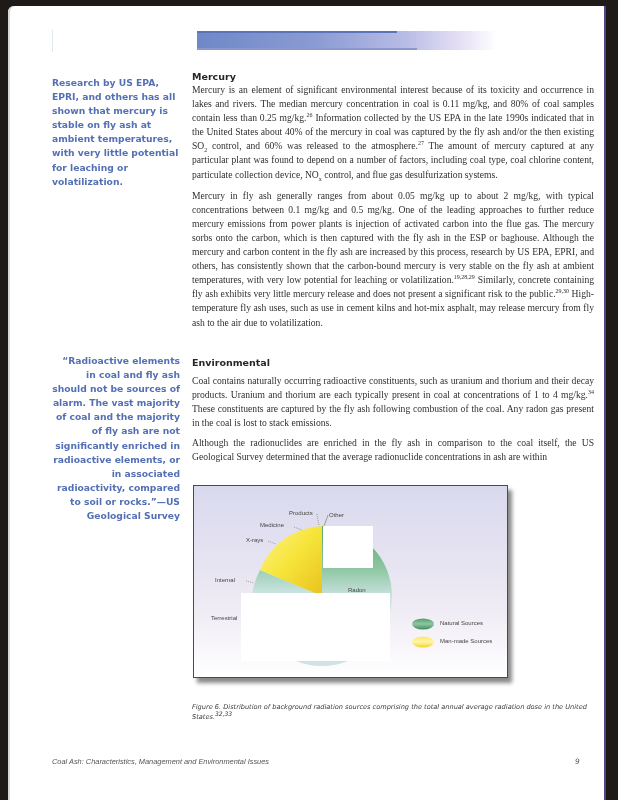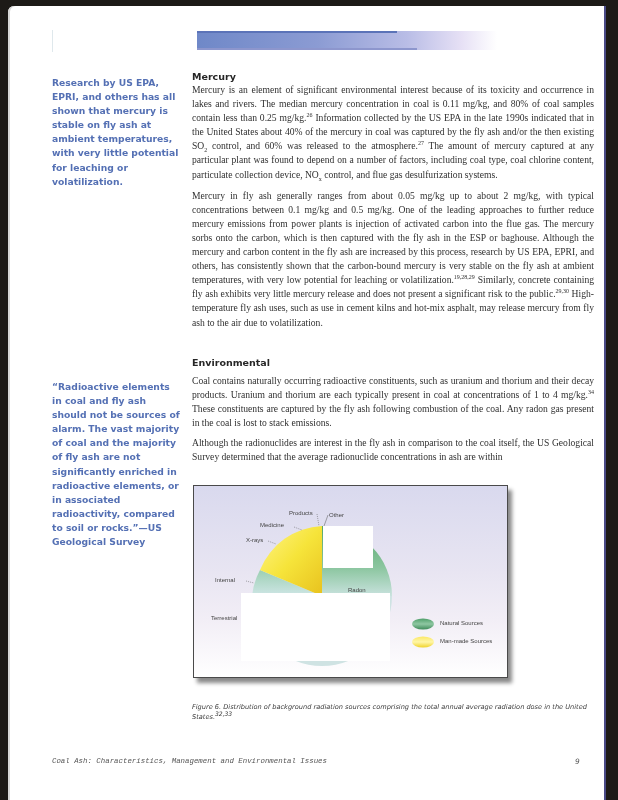--- a/index.html
+++ b/index.html
@@ -29,21 +29,21 @@
   .header-bar .line2 {
     position: absolute; left: 0; bottom: 0; width: 220px; height: 2px; background: #8d96cd;
   }
 
   .sidebar-quote {
     position: absolute; left: 52px; width: 128px;
     font-family: "DejaVu Sans", sans-serif; font-weight: bold;
     font-size: 9.2px; line-height: 14.1px; color: #5470b4;
   }
   .q1 { top: 76px; }
-  .q2 { top: 380px; }
+  .q2 { top: 354px; text-align: right; }
 
   .main {
     position: absolute; left: 192px; width: 402px;
     font-family: "Liberation Serif", serif; font-size: 9.6px; line-height: 14.1px;
     color: #303030; text-align: justify;
   }
   .section-title {
     font-family: "DejaVu Sans", sans-serif; font-weight: bold;
     font-size: 9.5px; color: #262626; line-height: 13px;
   }
@@ -73,21 +73,21 @@
   .legend-label { font-family: "Liberation Sans", sans-serif; font-size: 6px; color: #444; }
   .redact { position: absolute; background: #ffffff; }
 
   .caption {
     position: absolute; left: 192px; top: 702px; width: 405px;
     font-family: "DejaVu Sans", sans-serif; font-style: italic;
     font-size: 6.6px; line-height: 10px; color: #3a3a3a;
   }
   .footer-title {
     position: absolute; left: 52px; top: 757px;
-    font-family: Liberation Mono, monospace; font-style: italic;
+    font-family: Liberation Sans, sans-serif; font-style: italic;
     font-size: 7.4px; color: #555;
   }
   .footer-page {
     position: absolute; left: 575px; top: 757px;
     font-family: "DejaVu Sans", sans-serif; font-style: italic;
     font-size: 7.4px; color: #555;
   }
 </style>
 </head>
 <body>
@@ -107,21 +107,21 @@
 
   <div class="main sec-mercury">
     <div class="section-title">Mercury</div>
     <p><span>Mercury is an element of significant environmental interest because of its toxicity and occurrence in lakes and rivers. The median mercury concentration in coal is 0.11 mg/kg, and 80% of coal samples contain less than 0.25 mg/kg.</span><sup>26</sup><span> Information collected by the US EPA in the late 1990s indicated that in the United States about 40% of the mercury in coal was captured by the fly ash and/or the then existing SO</span><sub>2</sub><span> control, and 60% was released to the atmosphere.</span><sup>27</sup><span> The amount of mercury captured at any particular plant was found to depend on a number of factors, including coal type, coal chlorine content, particulate collection device, NO</span><sub>x</sub><span> control, and flue gas desulfurization systems.</span></p>
     <p class="p2"><span>Mercury in fly ash generally ranges from about 0.05 mg/kg up to about 2 mg/kg, with typical concentrations between 0.1 mg/kg and 0.5 mg/kg. One of the leading approaches to further reduce mercury emissions from power plants is injection of activated carbon into the flue gas. The mercury sorbs onto the carbon, which is then captured with the fly ash in the ESP or baghouse. Although the mercury and carbon content in the fly ash are increased by this process, research by US EPA, EPRI, and others, has consistently shown that the carbon-bound mercury is very stable on the fly ash at ambient temperatures, with very low potential for leaching or volatilization.</span><sup>19,28,29</sup><span> Similarly, concrete containing fly ash exhibits very little mercury release and does not present a significant risk to the public.</span><sup>29,30</sup><span> High-temperature fly ash uses, such as use in cement kilns and hot-mix asphalt, may release mercury from fly ash to the air due to volatilization.</span></p>
   </div>
 
   <div class="main sec-radio">
     <div class="section-title">Environmental</div>
     <p class="p1"><span>Coal contains naturally occurring radioactive constituents, such as uranium and thorium and their decay products. Uranium and thorium are each typically present in coal at concentrations of 1 to 4 mg/kg.</span><sup>34</sup><span> These constituents are captured by the fly ash following combustion of the coal. Any radon gas present in the coal is lost to stack emissions.</span></p>
-    <p class="p2">Although the radionuclides are interest in the fly ash in comparison to the coal itself, the US Geological Survey determined that the average radionuclide concentrations in ash are within</p>
+    <p class="p2">Although the radionuclides are enriched in the fly ash in comparison to the coal itself, the US Geological Survey determined that the average radionuclide concentrations in ash are within</p>
   </div>
 
   <div class="figure">
     <svg class="chart-svg" width="315" height="193" viewBox="0 0 315 193">
       <defs>
         <linearGradient id="gYellow" x1="0" y1="0" x2="1" y2="1">
           <stop offset="0" stop-color="#fff48a"></stop>
           <stop offset="0.5" stop-color="#f6e43a"></stop>
           <stop offset="1" stop-color="#e8c21e"></stop>
         </linearGradient>

